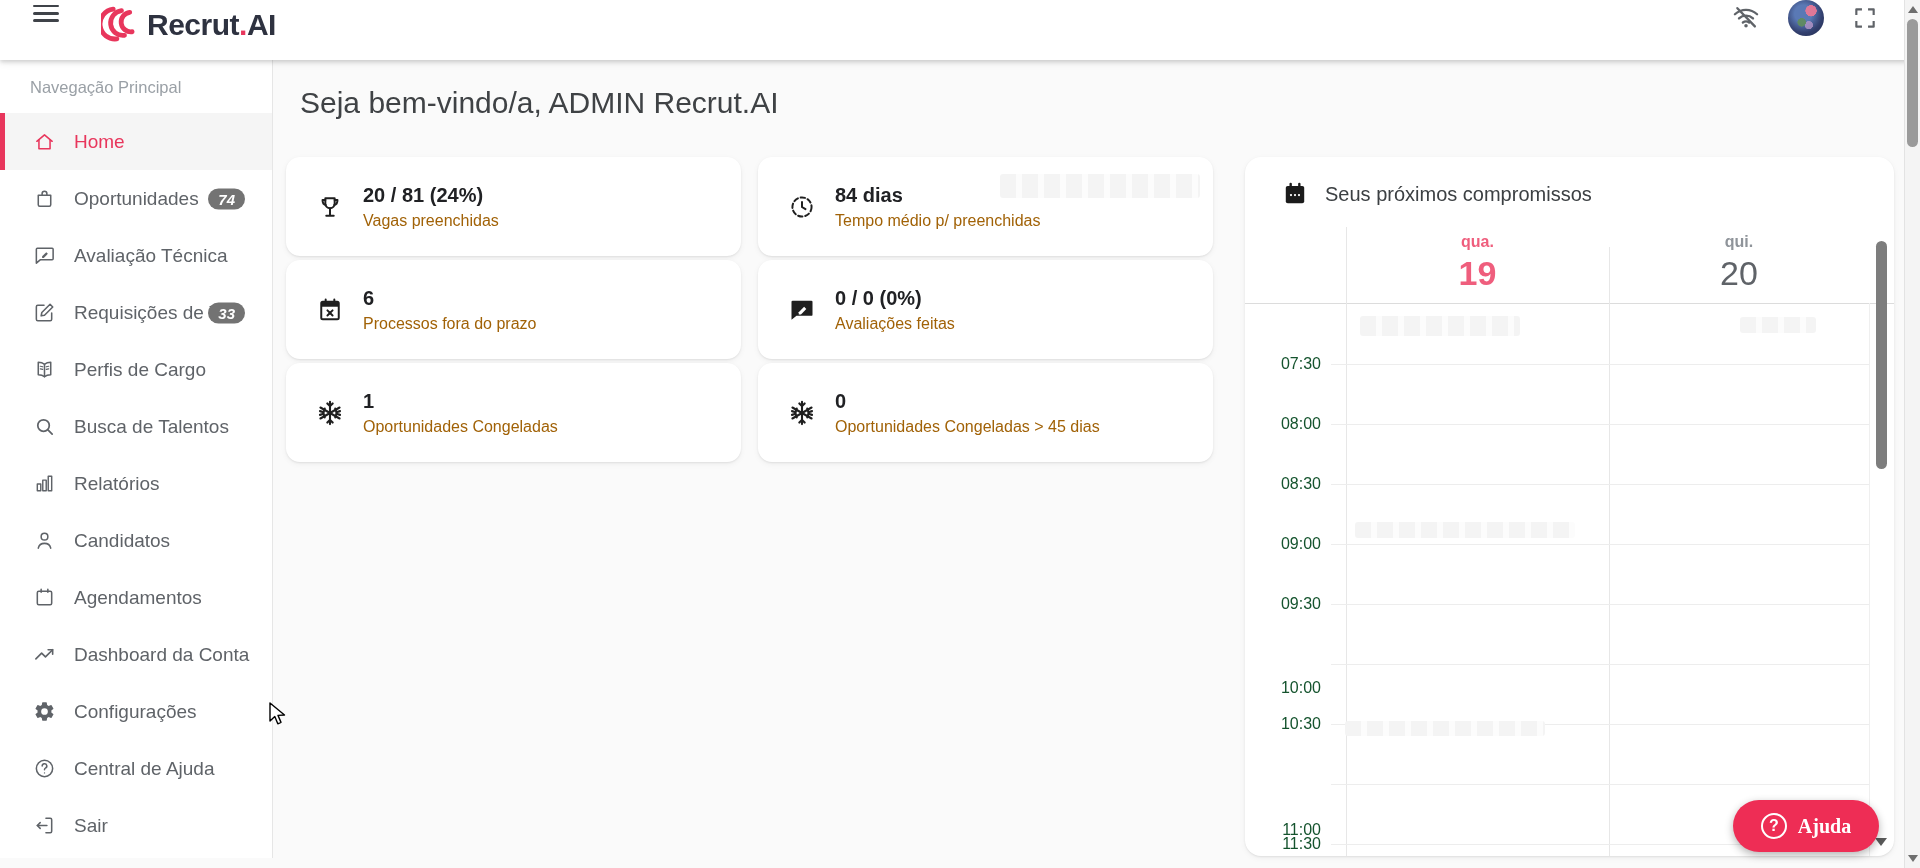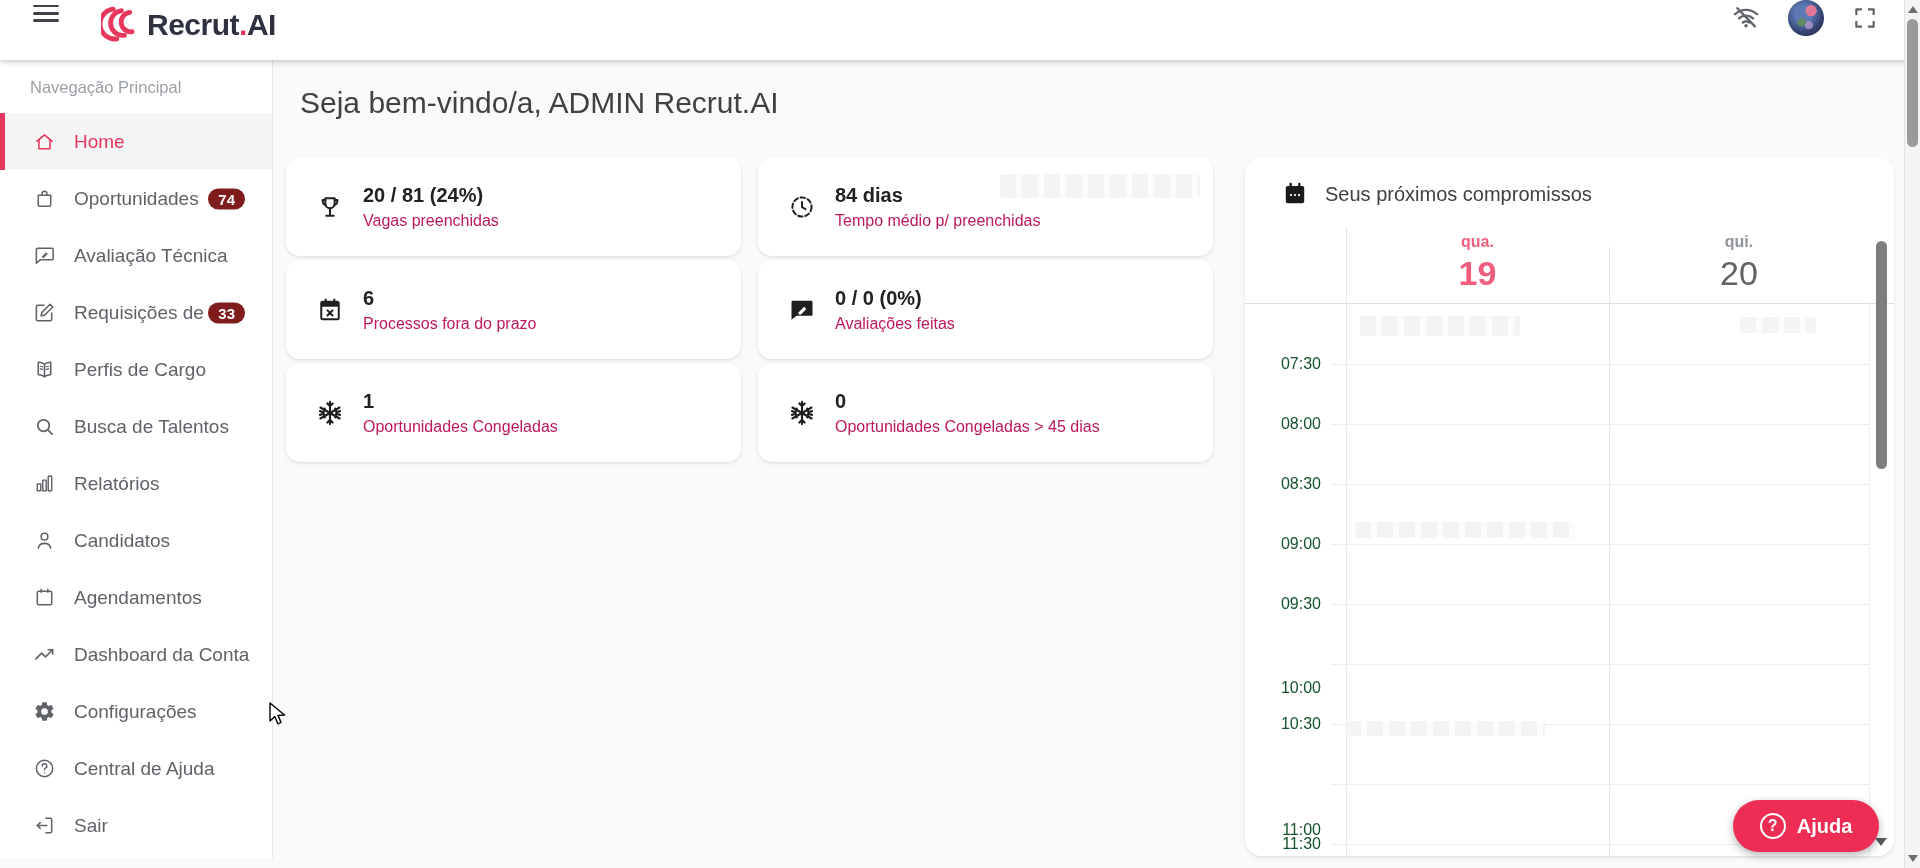--- a/index.html
+++ b/index.html
@@ -47,41 +47,41 @@
   .nav-item {
     position:relative; height:57px; display:flex; align-items:center;
     padding-left:28px; border-left:5px solid transparent;
     color:#5f6368; cursor:pointer;
   }
   .nav-item.active { background:#f5f5f5; border-left-color:#e8365c; color:#e8365c; }
   .nav-item svg { width:23px; height:23px; flex:none; }
   .nav-item .lbl { margin-left:18px; font-size:19px; white-space:nowrap; overflow:hidden; flex:1; margin-right:6px; }
   .badge {
     position:absolute; right:27px; top:50%; transform:translateY(-50%);
-    background:#7f1d1d; color:#fff; font-size:15px; font-weight:bold;
-    padding:3px 10px; border-radius:12px; line-height:1;
+    background:#737373; color:#fff; font-size:15px; font-weight:bold;
+    padding:3px 10px; border-radius:12px; line-height:1;font-style:italic;
   }
 
   
   .page-title { position:absolute; left:300px; top:86px; font-size:30px; color:#3f4245; z-index:1; }
 
   .cards {
     position:absolute; left:286px; top:157px; width:927px; z-index:1;
     display:grid; grid-template-columns:455px 455px; grid-auto-rows:99px;
     column-gap:17px; row-gap:4px;
   }
   .card {
     background:#fff; border-radius:14px; position:relative;
     box-shadow:0 1px 2px rgba(0,0,0,.08), 0 2px 6px rgba(0,0,0,.05);
     display:flex; align-items:center; padding-left:30px;
   }
   .card svg { width:28px; height:28px; color:#1f1f1f; flex:none; }
   .card-text { margin-left:19px; }
   .card-value { font-size:20px; font-weight:bold; color:#202124; }
-  .card-label { font-size:16px; color:#be185d; margin-top:5px; }
+  .card-label { font-size:16px; color:#a16207; margin-top:5px; }
 
   .skel { position:absolute; border-radius:3px; background:repeating-linear-gradient(90deg,#f4f4f4 0 16px, #fcfcfc 16px 22px); z-index:2; }
 
   
   .cal {
     position:absolute; left:1245px; top:157px; width:649px; height:699px;
     background:#fff; border-radius:16px; overflow:hidden; z-index:1;
     box-shadow:0 1px 2px rgba(0,0,0,.08), 0 2px 6px rgba(0,0,0,.05);
   }
   .cal-header { position:absolute; top:24px; left:37px; display:flex; align-items:center; gap:17px; }
@@ -105,21 +105,21 @@
   .cal-sb-down { position:absolute; left:630px; top:681px; width:0; height:0; border-left:6px solid transparent; border-right:6px solid transparent; border-top:8px solid #5a5a5a; cursor:pointer; }
 
   
   .help-btn {
     position:absolute; left:1733px; top:800px; width:146px; height:52px;
     border:none; border-radius:26px; background:#ee2d55; color:#fff;
     display:flex; align-items:center; justify-content:center; gap:11px;
     box-shadow:0 3px 9px rgba(0,0,0,.3); cursor:pointer; z-index:40;
   }
   .help-q { width:26px; height:26px; border:2.4px solid #fff; border-radius:50%; font-size:16px; font-weight:bold; line-height:21px; text-align:center; }
-  .help-label { font-size:20px; font-weight:bold; font-family:Liberation Sans, sans-serif; }
+  .help-label { font-size:20px; font-weight:bold; font-family:Liberation Serif, serif; }
 
   .cursor { position:absolute; left:268px; top:702px; z-index:100; pointer-events:none; }
 </style>
 </head>
 <body>
 
 <div class="topbar">
   <div class="menu-btn">
       <span></span>
       <span></span>

